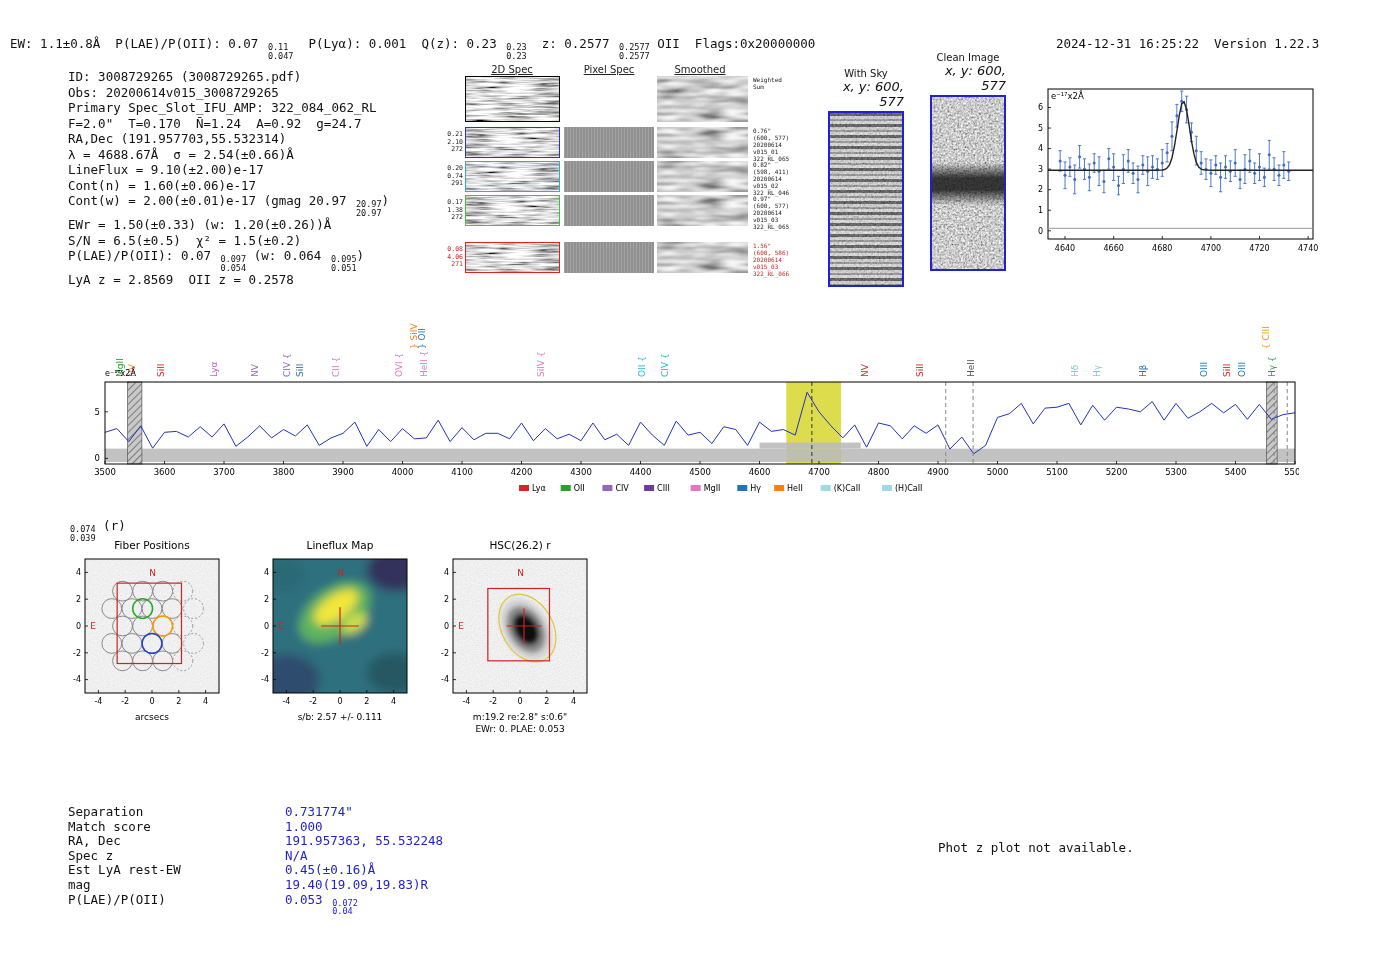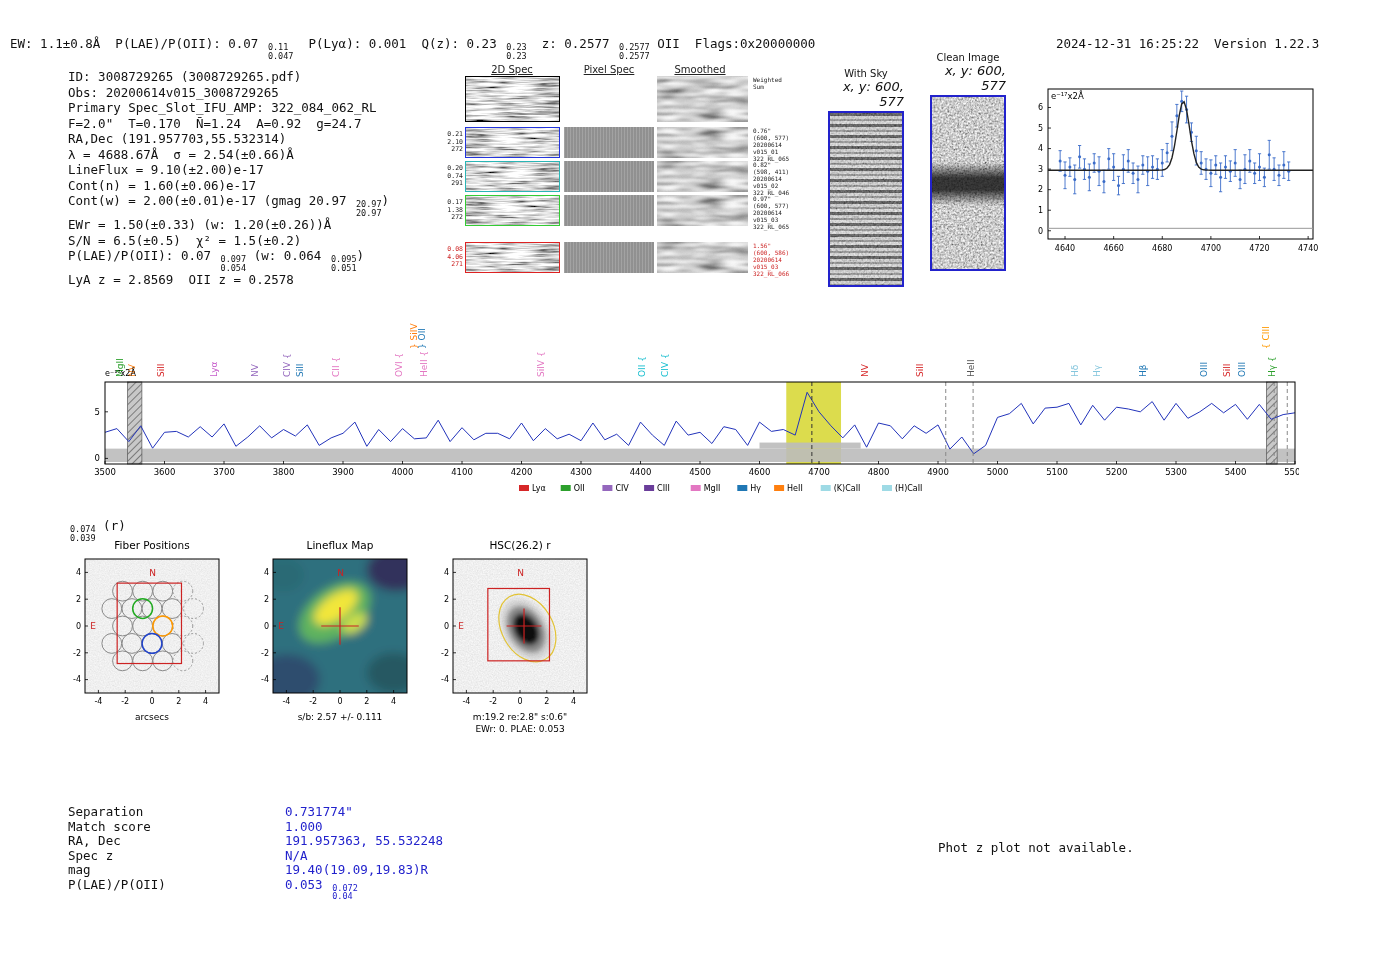--- a/index.html
+++ b/index.html
@@ -742,19 +742,20 @@
       <text x="95" y="195" font-size="9" text-anchor="middle">EWr: 0. PLAE: 0.053</text>
       <text x="92.32" y="39.42" fill="#cc2222" font-size="9">N</text>
       <text x="33.36000000000001" y="92" fill="#cc2222" font-size="9">E</text>
     </svg>
 
   <div id="match-table" class="abs mono">
       <div class="mrow"><span class="mlabel">Separation</span><span class="mval"><span>0.731774"</span></span></div>
       <div class="mrow"><span class="mlabel">Match score</span><span class="mval"><span>1.000</span></span></div>
       <div class="mrow"><span class="mlabel">RA, Dec</span><span class="mval"><span>191.957363, 55.532248</span></span></div>
       <div class="mrow"><span class="mlabel">Spec z</span><span class="mval"><span>N/A</span></span></div>
+      <div class="mrow"><span class="mlabel">Est LyA rest-EW</span><span class="mval"><span>0.45(±0.16)Å</span></span></div>
       <div class="mrow"><span class="mlabel">mag</span><span class="mval"><span>19.40(19.09,19.83)R</span></span></div>
       <div class="mrow"><span class="mlabel">P(LAE)/P(OII)</span><span class="mval"><span>0.053 </span><span class="frac"><span>0.072</span><span>0.04</span></span></span></div>
     </div>
 
   <div id="photz-note" class="abs mono">Phot z plot not available.</div>
 
 </div>
 
 </body></html>

